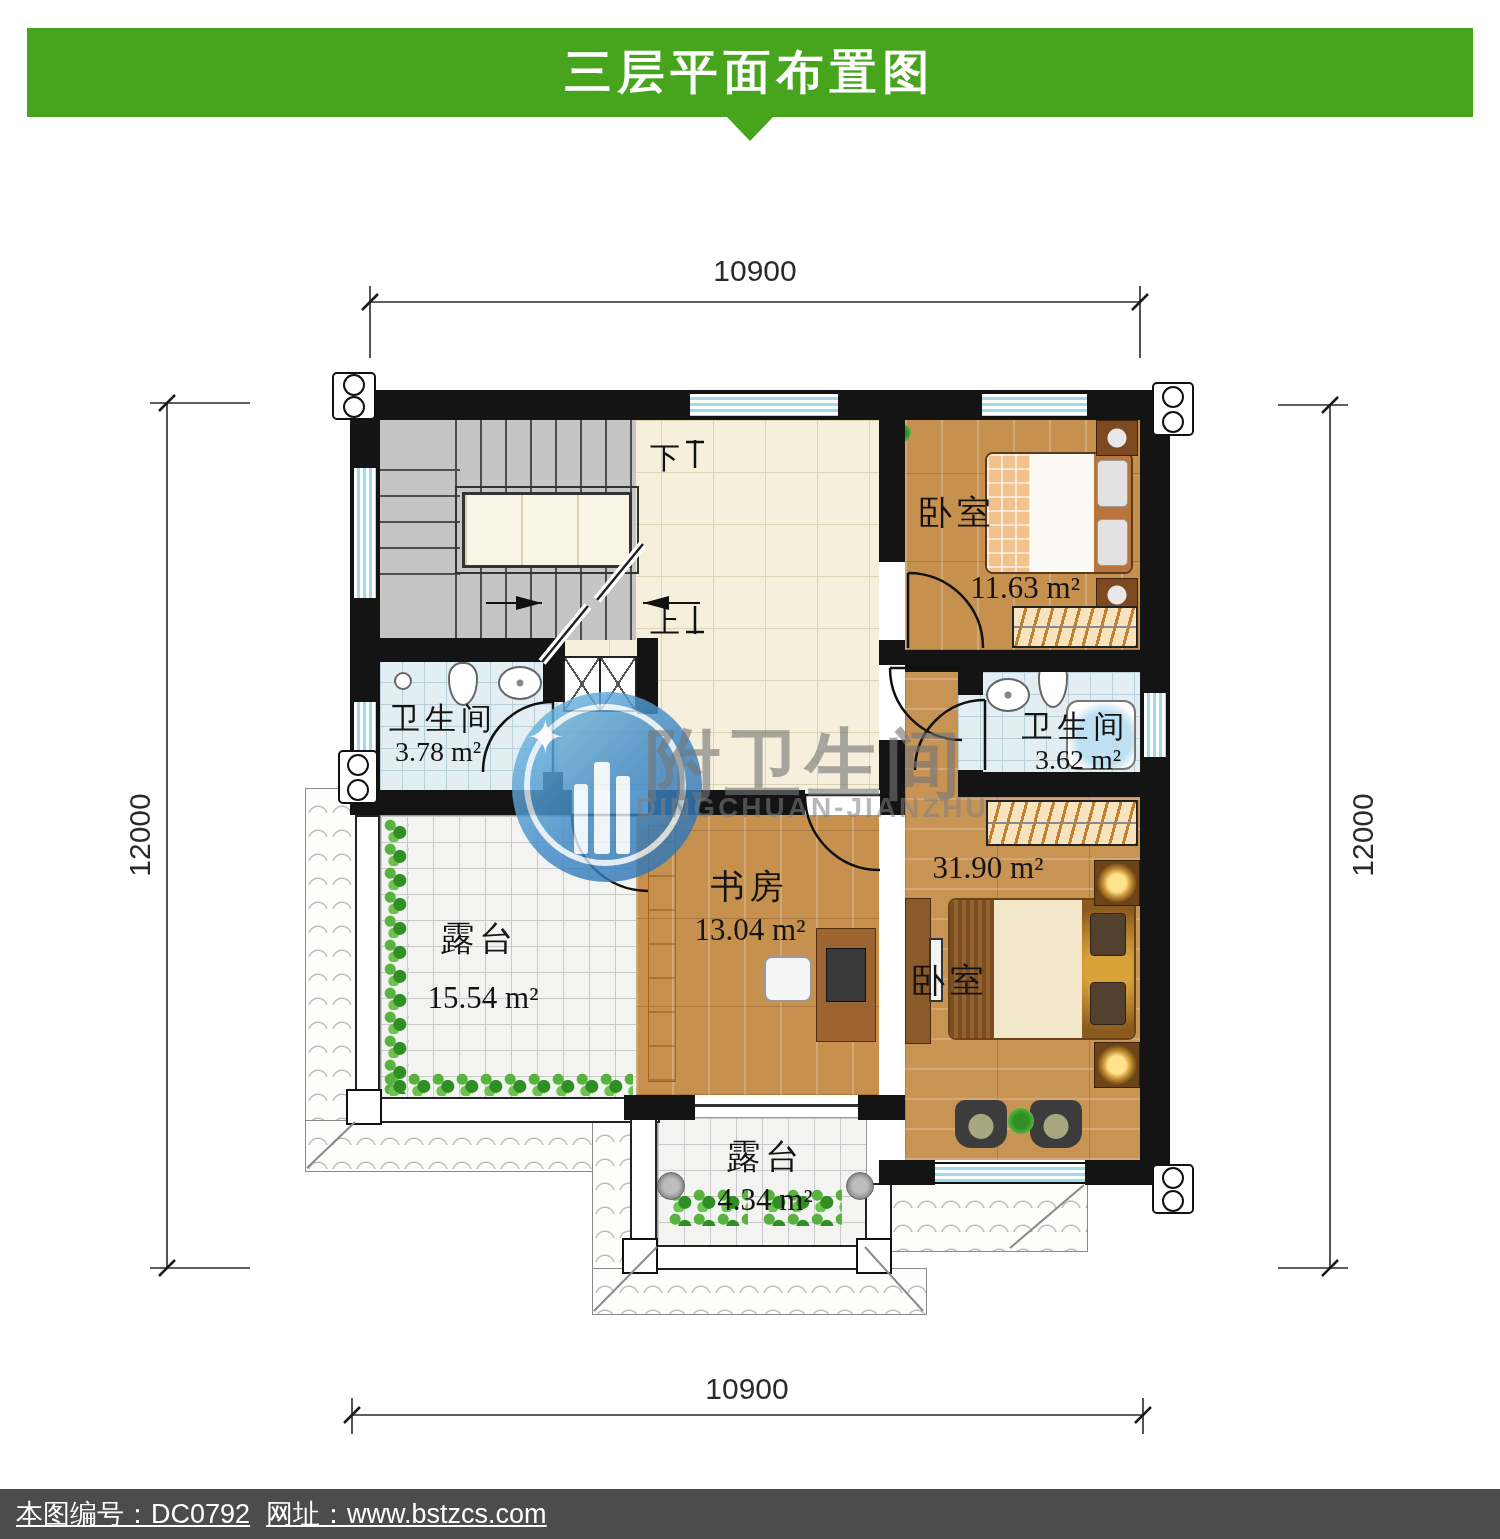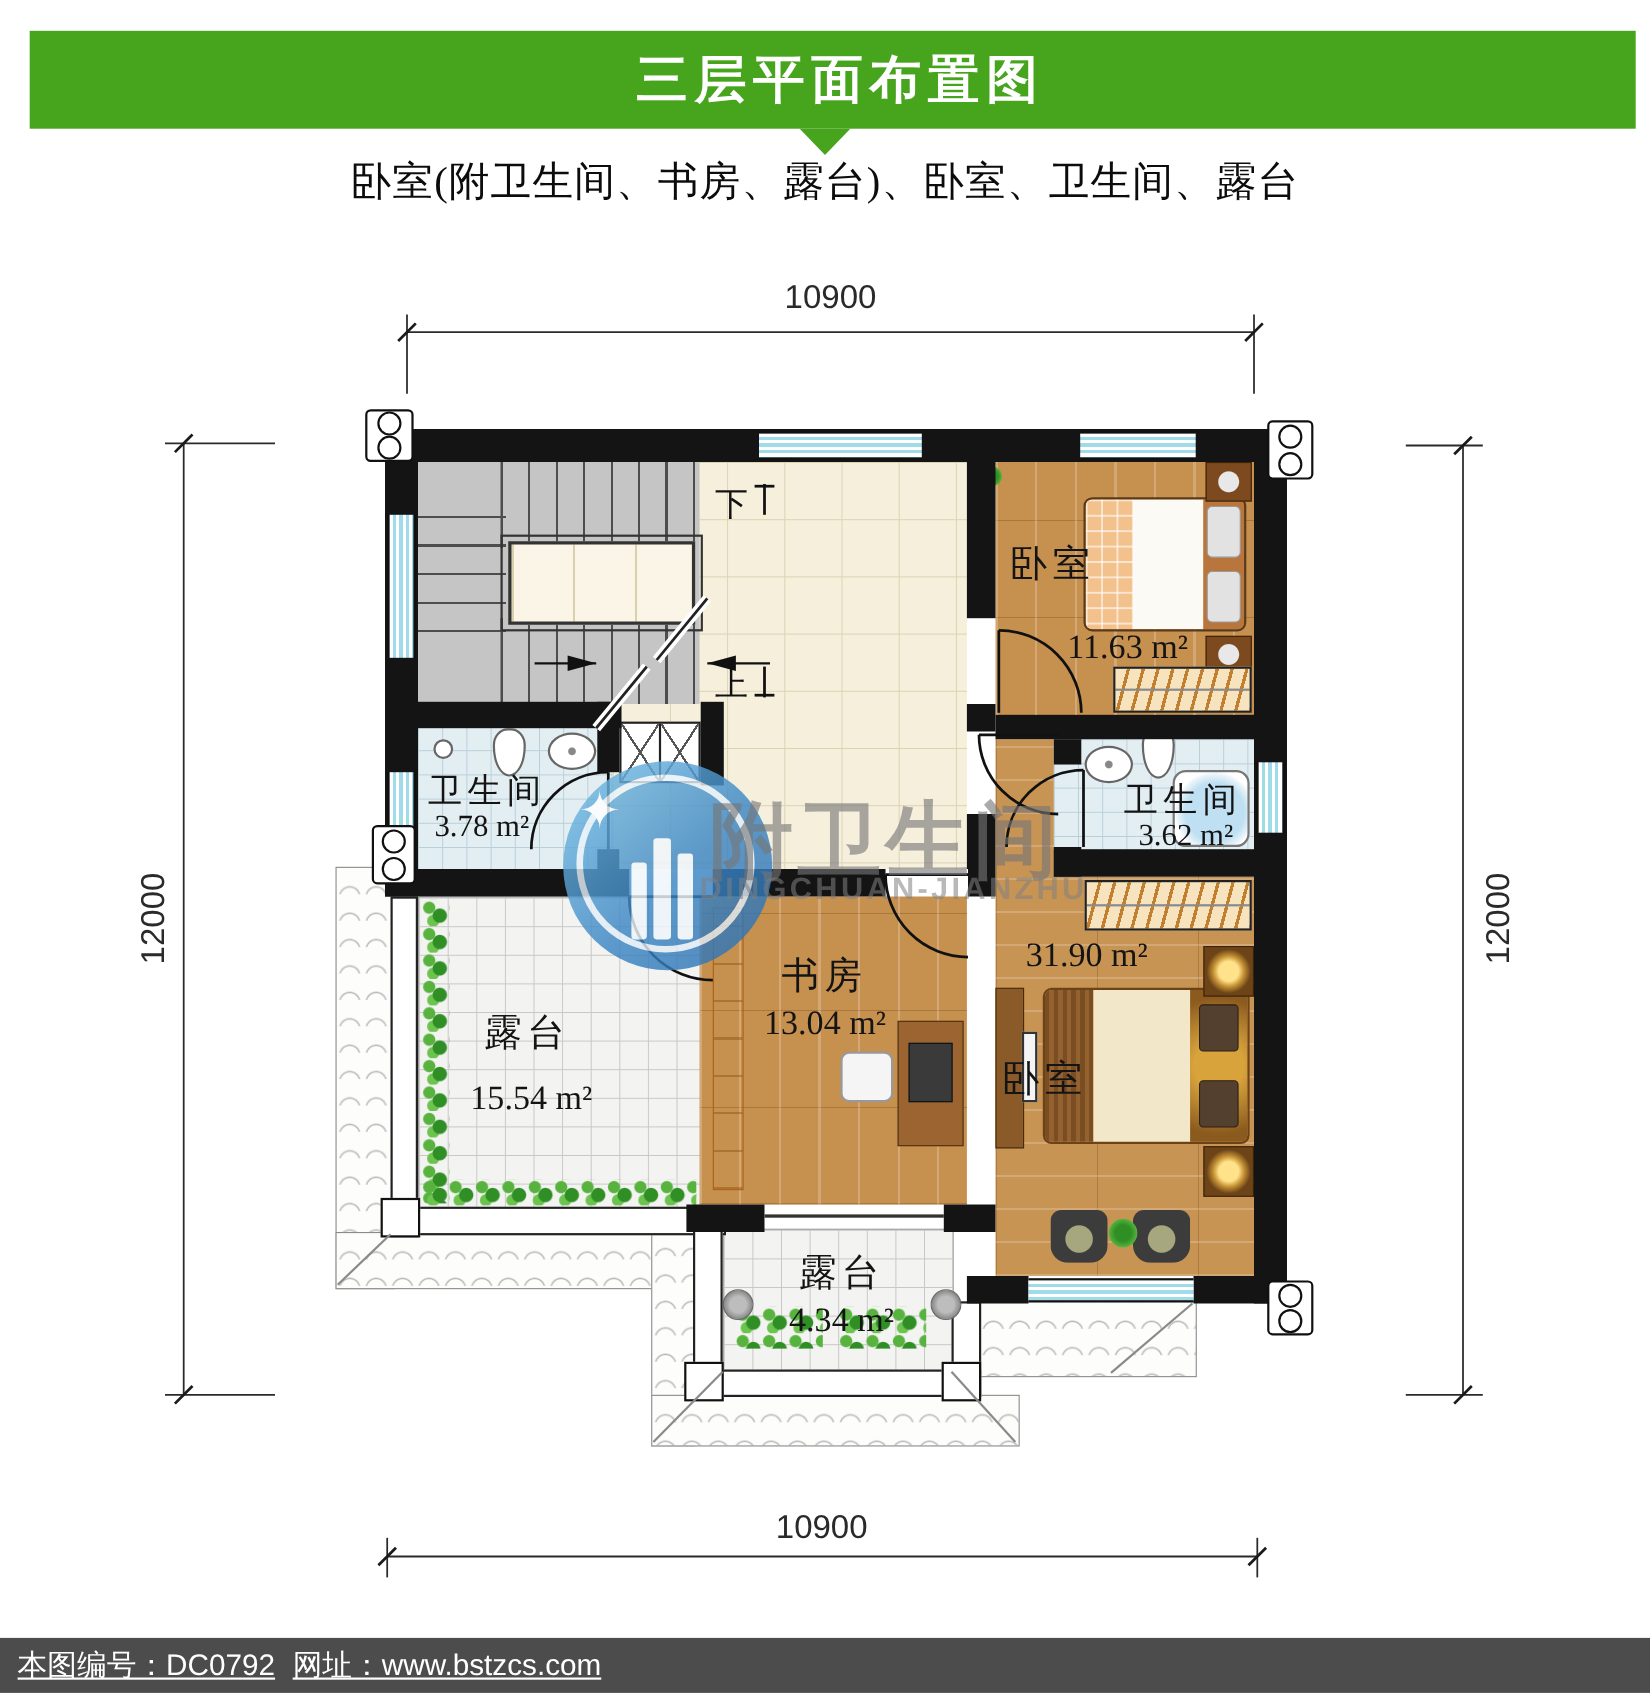--- a/index.html
+++ b/index.html
@@ -1,21 +1,21 @@
 <!DOCTYPE html>
 <html><head>
 <meta charset="utf-8">
 <style>
   html,body{margin:0;padding:0;background:#fff;}
   .page{position:relative;width:1500px;height:1539px;background:#fff;overflow:hidden;
         font-family:"Liberation Sans",sans-serif;}
 
   
   .hdr-bar{position:absolute;left:27px;top:28px;width:1446px;height:89px;background:#47a41d;
-           display:flex;align-items:center;justify-content:center;padding-left:14px;}
+           display:flex;align-items:center;justify-content:center;}
   .hdr-title{color:#fff;font-size:47px;font-weight:bold;letter-spacing:6px;}
   .hdr-tri{position:absolute;left:727px;top:117px;width:0;height:0;
            border-left:23px solid transparent;border-right:23px solid transparent;
            border-top:24px solid #47a41d;}
   .subtitle{position:absolute;left:0;top:140px;width:1500px;text-align:center;
             font-family:"Liberation Serif",serif;font-size:37px;color:#0c0c0c;letter-spacing:1px;}
 
   
   .footer{position:absolute;left:0;top:1489px;width:1500px;height:50px;background:#4c4c4c;
           display:flex;align-items:center;color:#fff;font-size:27px;}
@@ -143,21 +143,20 @@
 </style>
 </head>
 <body>
 
 <div class="page">
 
   <div class="hdr-bar">
     <span class="hdr-title">三层平面布置图</span>
   </div>
   <div class="hdr-tri"></div>
-  <div class="subtitle">卧室(附卫生间、书房、露台)、卧室、卫生间、露台</div>
 
   <div class="roof z10" style="left:305px;top:788px;width:52px;height:382px;"></div>
   <div class="roof z10" style="left:305px;top:1120px;width:355px;height:50px;"></div>
   <div class="roof z10" style="left:592px;top:1117px;width:38px;height:196px;"></div>
   <div class="roof z10" style="left:592px;top:1268px;width:333px;height:45px;"></div>
   <div class="roof z10" style="left:890px;top:1183px;width:196px;height:67px;"></div>
 
   <div class="tile-terrace z10" style="left:380px;top:815px;width:256px;height:282px;"></div>
   <div class="tile-terrace z10" style="left:657px;top:1117px;width:208px;height:130px;"></div>
   <div class="parapet z10" style="left:355px;top:815px;width:25px;height:310px;"></div>

